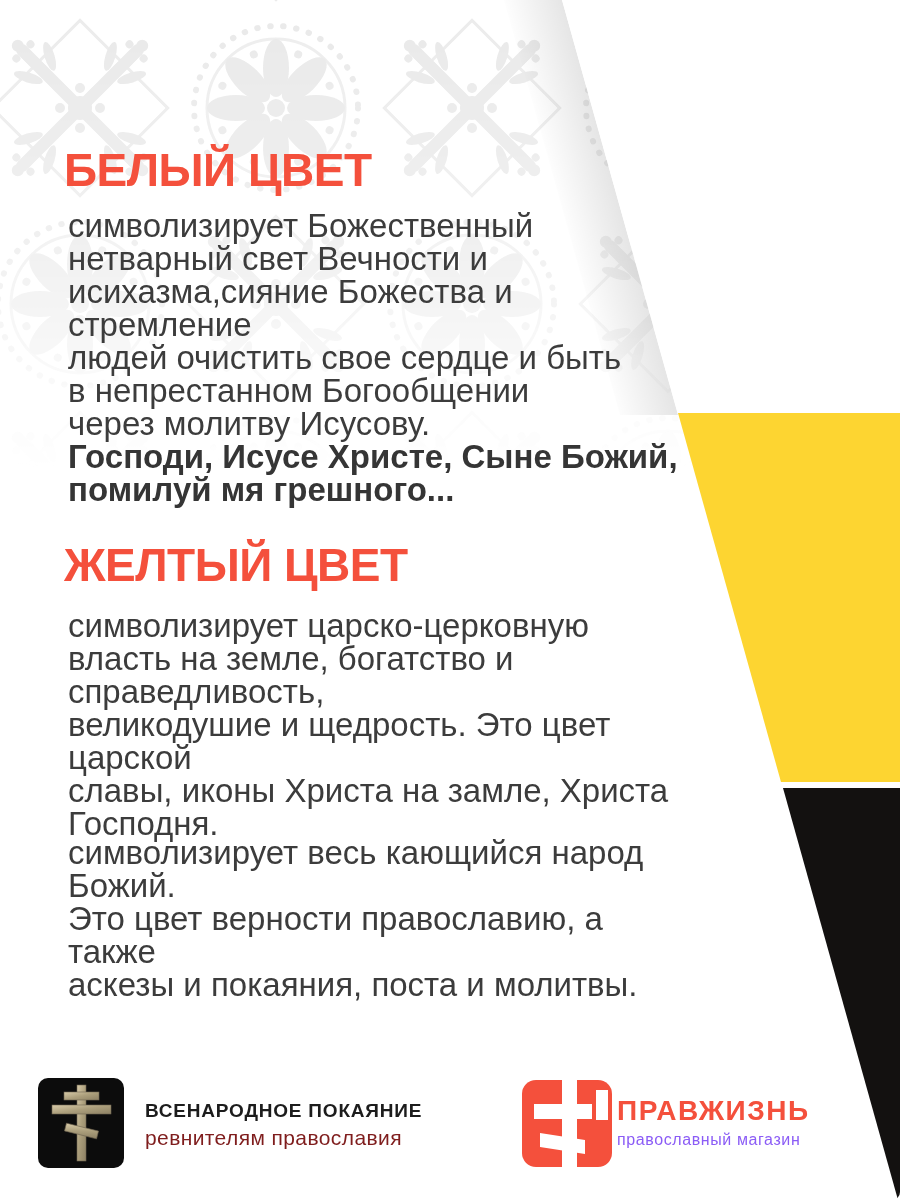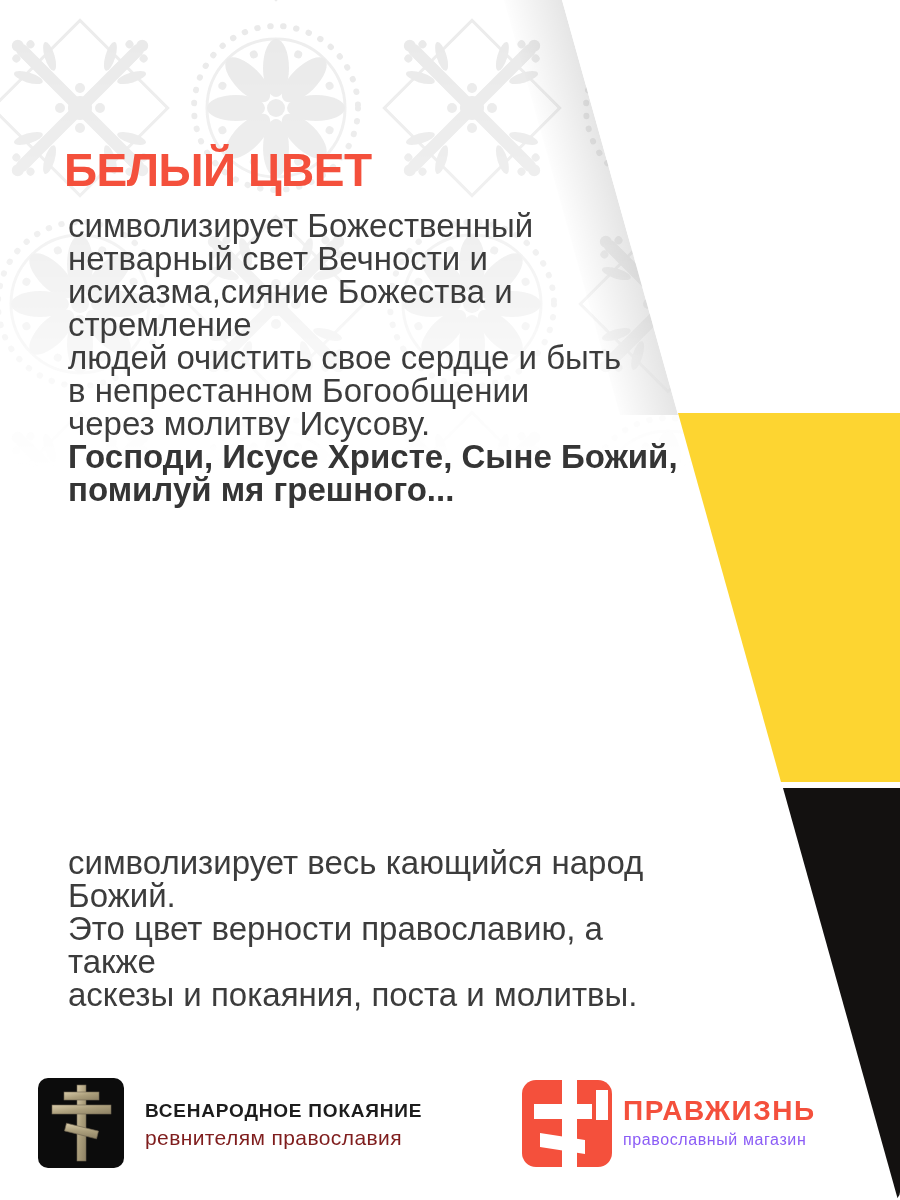--- a/index.html
+++ b/index.html
@@ -16,25 +16,25 @@
   }
   .sec-body{
     margin:16px 0 0 4px;width:620px;
     font-size:33px;line-height:33px;color:#3C3C3C;white-space:pre-line;
   }
   .sec-body.bold{font-weight:700;margin-top:0;color:#353535;}
   #sec-white{top:147px;}
   #sec-yellow{top:542px;}
   #sec-yellow .sec-body{margin-top:21px;}
   #sec-black{top:827px;}
-  #sec-black .sec-body{margin-top:19px;}
+  #sec-black .sec-body{margin-top:9px;}
 
   .lockup{position:absolute;display:flex;align-items:center;z-index:2;}
   .lockup-left{left:38px;top:1078px;gap:21px;}
-  .lockup-right{left:510px;top:1080px;gap:11px;padding-left:12px;}
+  .lockup-right{left:510px;top:1080px;gap:5px;padding-left:12px;}
   .badge{flex:none;display:block;}
   .fl-title{font-size:19px;line-height:29px;font-weight:700;color:#1C1C1C;letter-spacing:0.8px;}
   .fl-sub{font-size:21px;line-height:26px;color:#7f1d1d;letter-spacing:0.4px;}
   .fr-title{font-size:28px;line-height:32px;font-weight:700;color:#F4503C;letter-spacing:1.5px;}
   .fr-sub{font-size:16px;line-height:26px;color:#8b5cf6;letter-spacing:0.6px;}
 </style>
 </head>
 <body>
 
 <div class="poster">
@@ -117,20 +117,27 @@
     <p class="sec-body">символизирует Божественный
 нетварный свет Вечности и
 исихазма,сияние Божества и стремление
 людей очистить свое сердце и быть
 в непрестанном Богообщении
 через молитву Исусову.</p>
     <p class="sec-body bold">Господи, Исусе Христе, Сыне Божий,
 помилуй мя грешного...</p>
   </section>
 
+  <section class="sec" id="sec-yellow">
+    <h2 class="sec-heading">ЖЕЛТЫЙ ЦВЕТ</h2>
+    <p class="sec-body">символизирует царско-церковную
+власть на земле, богатство и справедливость,
+великодушие и щедрость. Это цвет царской
+славы, иконы Христа на замле, Христа Господня.</p>
+  </section>
 
   <section class="sec" id="sec-black">
     <p class="sec-body">символизирует весь кающийся народ Божий.
 Это цвет верности православию, а также
 аскезы и покаяния, поста и молитвы.</p>
   </section>
 
   <div class="lockup lockup-left">
     <svg class="badge" width="86" height="90" viewBox="0 0 86 90" xmlns="http://www.w3.org/2000/svg" aria-hidden="true">
       <defs>

